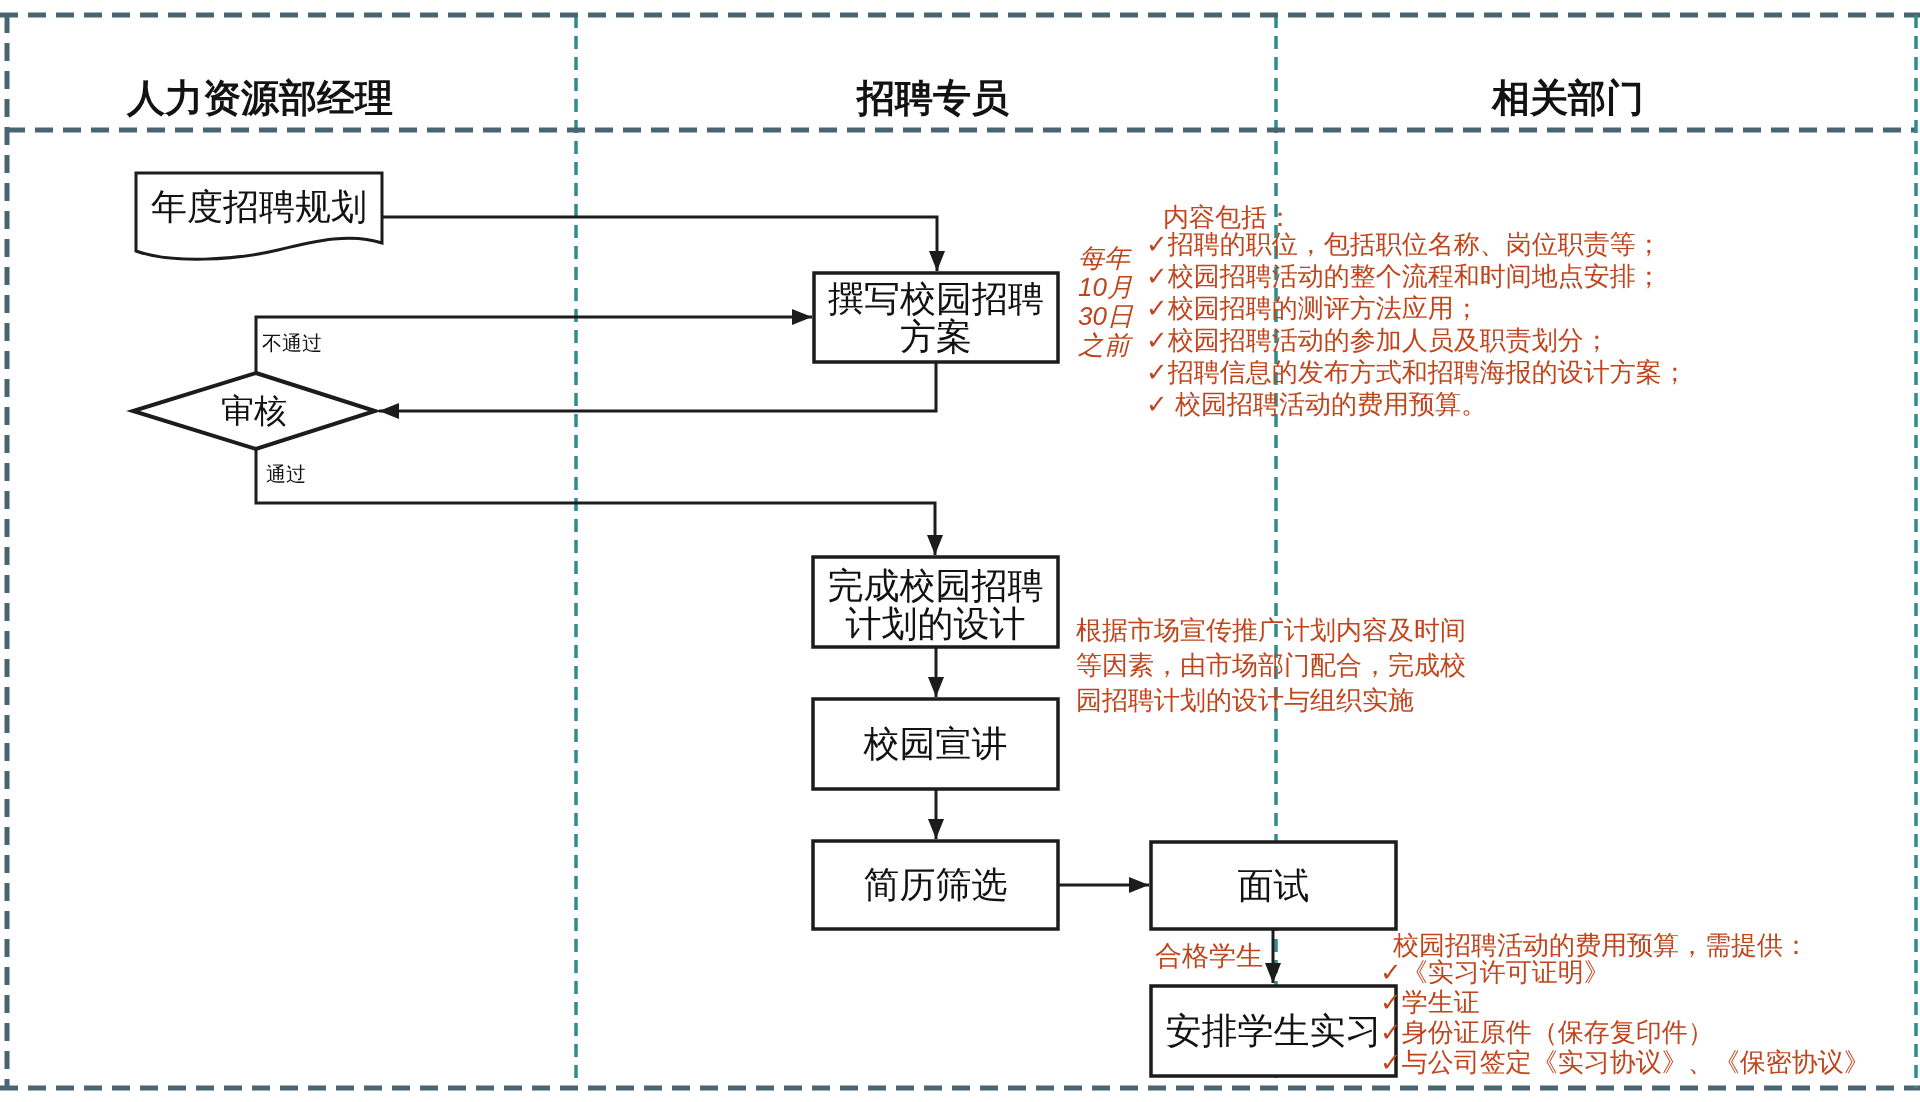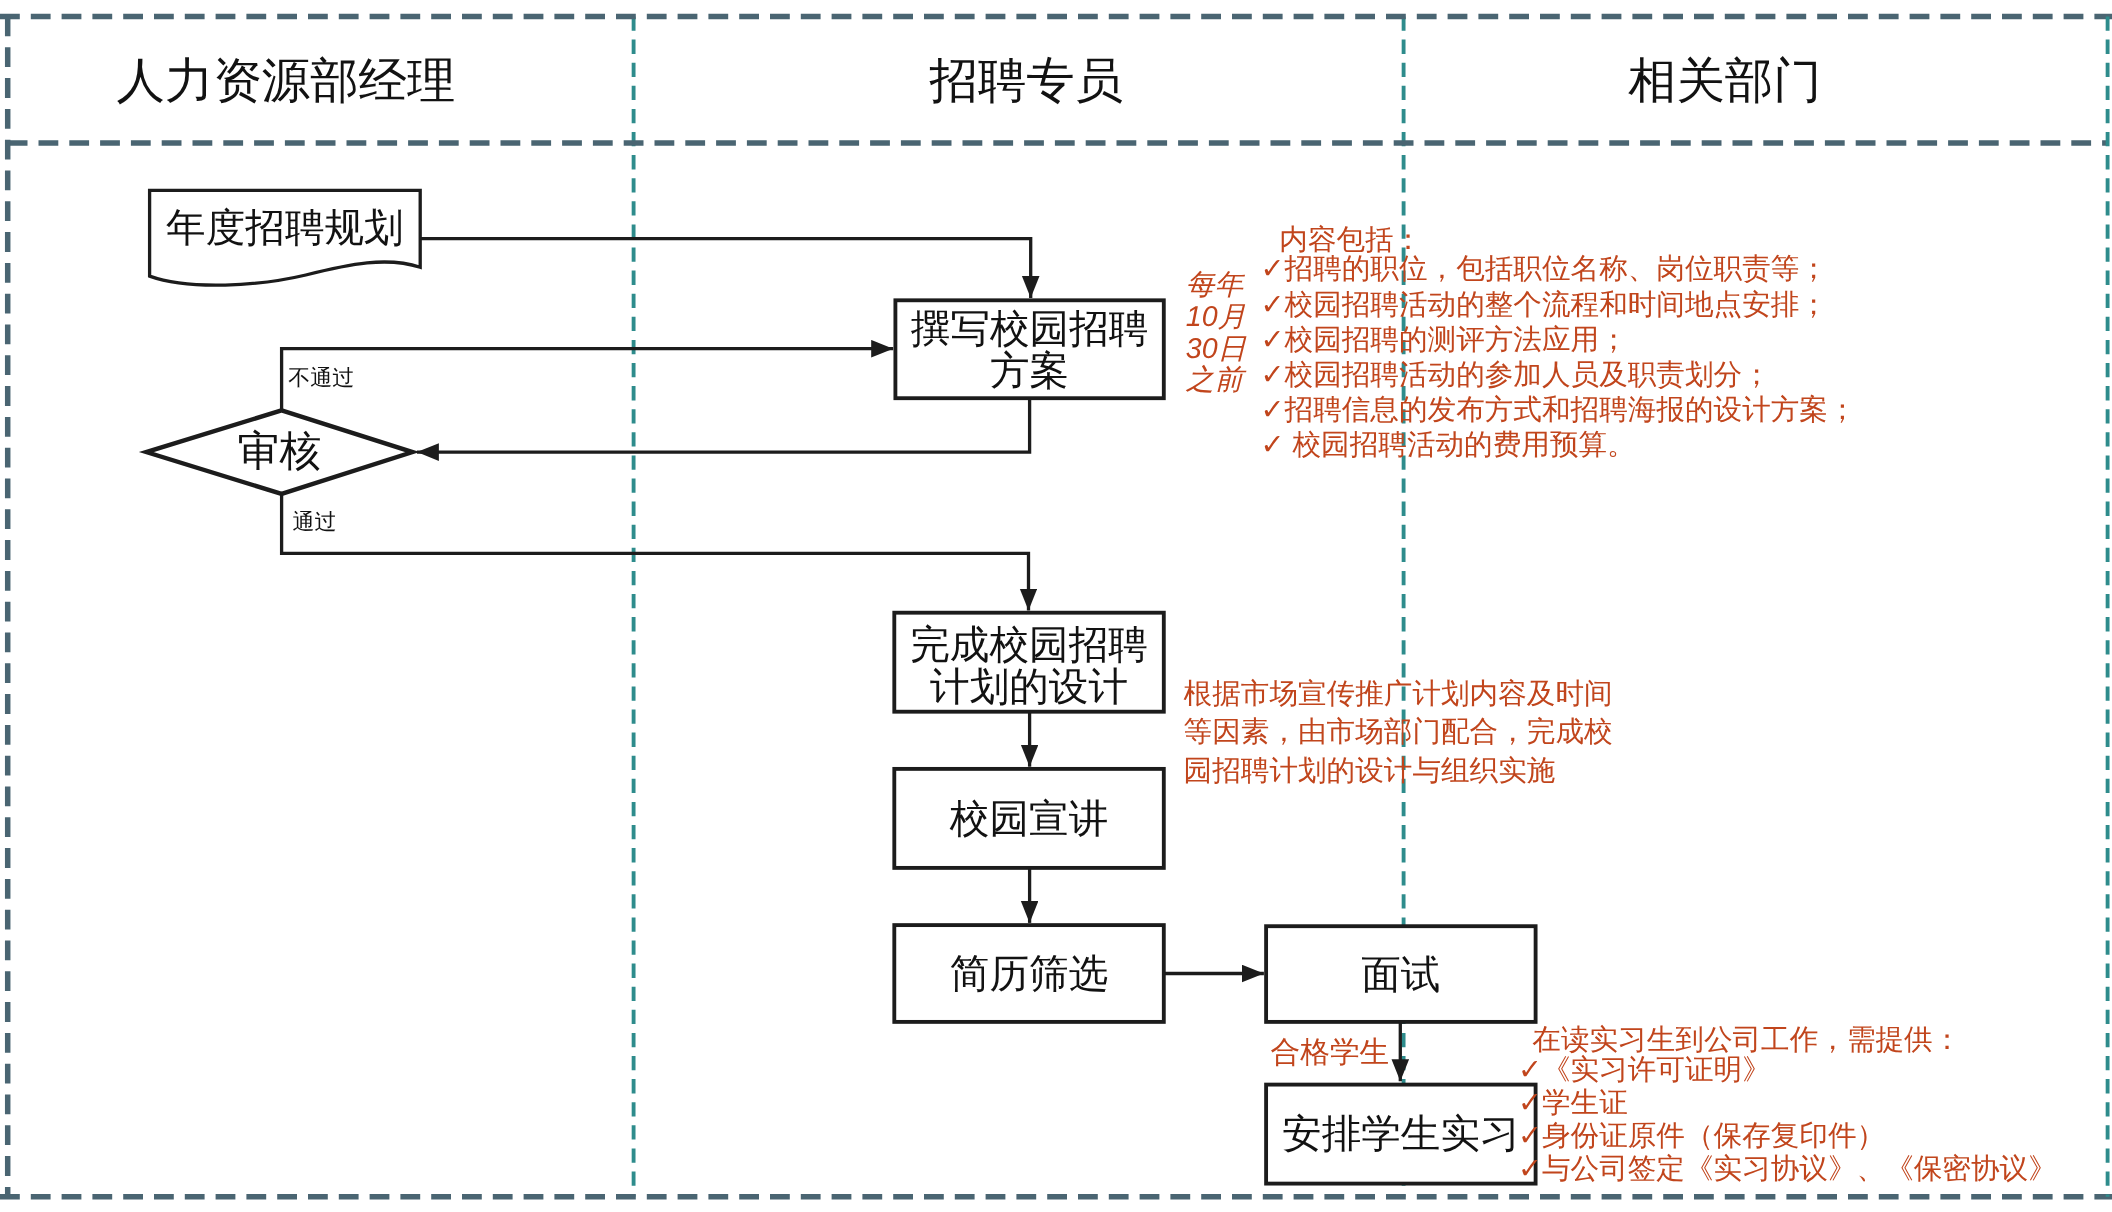--- a/index.html
+++ b/index.html
@@ -17,21 +17,21 @@
     font-family:"Liberation Sans","DejaVu Sans",sans-serif;
     overflow:hidden;
   }
   #diagram{position:absolute;left:0;top:0;}
   .frame-line{stroke:var(--c-frame);stroke-width:5;stroke-dasharray:18 10;fill:none;}
   .divider-line{stroke:var(--c-divider);stroke-width:3.5;stroke-dasharray:13 8;fill:none;}
   .flow-line{stroke:var(--c-stroke);stroke-width:3;fill:none;}
   .shape{stroke:var(--c-stroke);stroke-width:3.5;fill:#ffffff;}
   .arrow-head{fill:var(--c-stroke);}
   .txt{position:absolute;color:var(--c-text);white-space:nowrap;}
-  .lane-header{font-size:44px;font-weight:normal;text-align:center;width:400px;height:48px;line-height:48px;}
+  .lane-header{font-size:38px;font-weight:bold;text-align:center;width:400px;height:48px;line-height:48px;margin-top:24px;}
   .node-label{display:flex;flex-direction:column;align-items:center;justify-content:center;font-size:36px;line-height:38px;text-align:center;}
   .edge-label{font-size:20px;}
   .red{color:var(--c-annotation);}
   .ann{position:absolute;color:var(--c-annotation);font-size:26px;white-space:nowrap;}
   .ann div{white-space:nowrap;}
 </style>
 </head>
 <body>
 
 <div id="stage">
@@ -75,21 +75,21 @@
   <div class="txt lane-header" style="left:733px;top:50px;">招聘专员</div>
   <div class="txt lane-header" style="left:1368px;top:50px;">相关部门</div>
 
   <div class="txt node-label" style="left:136px;top:175px;width:246px;height:64px;">年度招聘规划</div>
 
   <div class="txt node-label" style="left:814px;top:273px;width:244px;height:89px;">
     <div>撰写校园招聘</div>
     <div>方案</div>
   </div>
 
-  <div class="txt node-label" style="left:133px;top:373px;width:242px;height:76px;font-size:38px;">审核</div>
+  <div class="txt node-label" style="left:133px;top:373px;width:242px;height:76px;font-size:33px;">审核</div>
 
   <div class="txt node-label" style="left:813px;top:557px;width:245px;height:96px;">
     <div>完成校园招聘</div>
     <div>计划的设计</div>
   </div>
 
   <div class="txt node-label" style="left:813px;top:699px;width:245px;height:90px;">校园宣讲</div>
   <div class="txt node-label" style="left:813px;top:841px;width:245px;height:88px;">简历筛选</div>
   <div class="txt node-label" style="left:1151px;top:842px;width:245px;height:87px;">面试</div>
   <div class="txt node-label" style="left:1151px;top:986px;width:245px;height:90px;">安排学生实习</div>
@@ -115,21 +115,21 @@
     <div>✓招聘信息的发布方式和招聘海报的设计方案；</div>
     <div>✓ 校园招聘活动的费用预算。</div>
   </div>
 
   <div class="ann" style="left:1076px;top:613px;line-height:35px;">
     <div>根据市场宣传推广计划内容及时间</div>
     <div>等因素，由市场部门配合，完成校</div>
     <div>园招聘计划的设计与组织实施</div>
   </div>
 
-  <div class="ann" style="left:1393px;top:928px;">在读实习生到公司工作，需提供：</div>
+  <div class="ann" style="left:1393px;top:928px;">校园招聘活动的费用预算，需提供：</div>
 
   <div class="ann" style="left:1380px;top:957px;line-height:30px;">
     <div>✓《实习许可证明》</div>
     <div>✓学生证</div>
     <div>✓身份证原件（保存复印件）</div>
     <div>✓与公司签定《实习协议》、《保密协议》</div>
   </div>
 
 </div>
 

